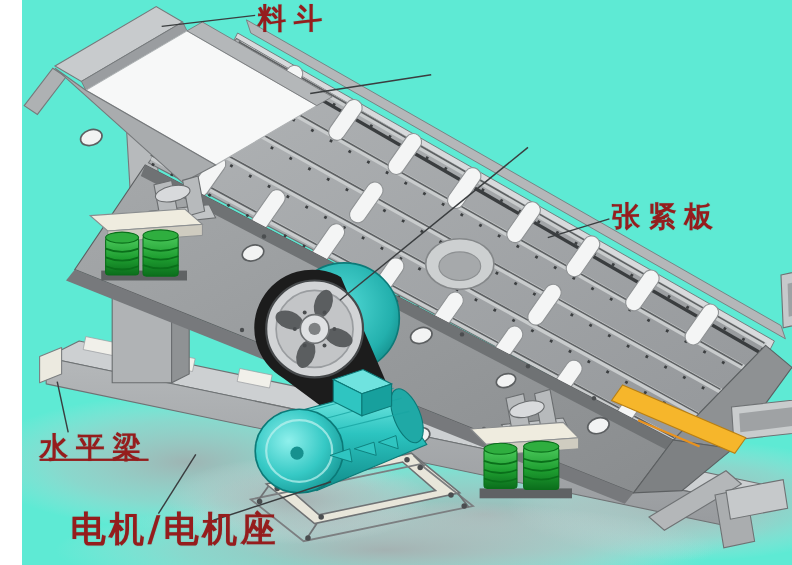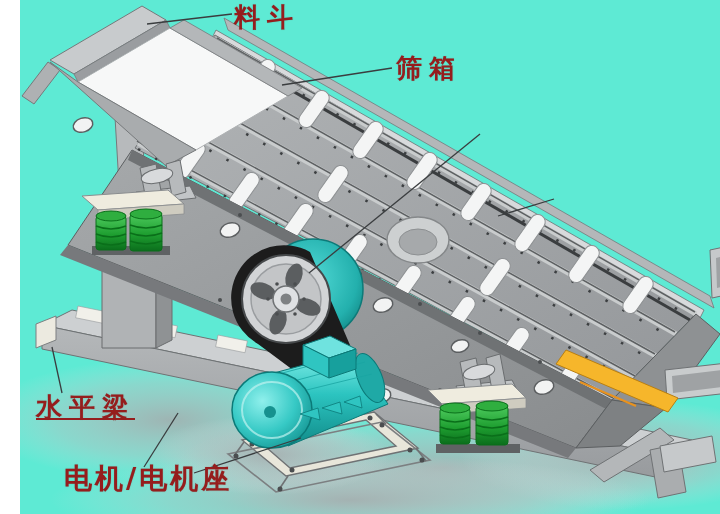--- a/index.html
+++ b/index.html
@@ -2,21 +2,21 @@
 <html><head>
 <meta charset="utf-8">
 <style>
   html,body{margin:0;padding:0;background:#ffffff;}
   #stage{position:relative;width:720px;height:514px;background:#5eead4;overflow:hidden;
          font-family:"DejaVu Sans",sans-serif;margin-left:20px;}
   #stage svg{position:absolute;left:0;top:0;}
   .lbl{position:absolute;font-family:"DejaVu Serif","DejaVu Sans",serif;font-weight:bold;
        font-size:26px;line-height:1;letter-spacing:7px;color:#951d1d;white-space:nowrap;
        text-shadow:0 0 1px rgba(120,20,20,.35);}
-  .lbl.small{font-size:28px;letter-spacing:3px;}
+  .lbl.small{font-size:32px;letter-spacing:3px;}
 </style>
 </head>
 <body>
 
 <div id="stage">
 <svg width="720" height="514" viewBox="0 0 720 514">
   <defs>
     <radialGradient id="shadow" cx="50%" cy="50%" r="50%">
       <stop offset="0%" stop-color="#a9abad" stop-opacity="0.85"></stop>
       <stop offset="60%" stop-color="#bfc1c3" stop-opacity="0.45"></stop>
@@ -305,16 +305,16 @@
     <line x1="372" y1="68" x2="262" y2="85"></line>
     <line x1="460" y1="134" x2="289" y2="273"></line>
     <line x1="534" y1="199" x2="478" y2="216"></line>
     <line x1="42" y1="393" x2="32" y2="347"></line>
     <line x1="124" y1="467" x2="158" y2="413"></line>
     <line x1="174" y1="473" x2="281" y2="438"></line>
   </g>
 </svg>
 
   <div class="lbl" style="left: 214px; top: 4px; color: rgb(149, 29, 29);">料斗</div>
-  <div class="lbl" style="left: 376px; top: 55px; color: rgb(149, 29, 29);">筛箱</div>
+  <div class="lbl" style="left: 536px; top: 184px; color: rgb(149, 29, 29);">张紧板</div>
   <div class="lbl" style="left: 16px; top: 394px; color: rgb(149, 29, 29); text-decoration: underline;">水平梁</div>
   <div class="lbl small" style="left: 44px; top: 465px; color: rgb(149, 29, 29);">电机/电机座</div>
 </div>
 
 </body></html>

